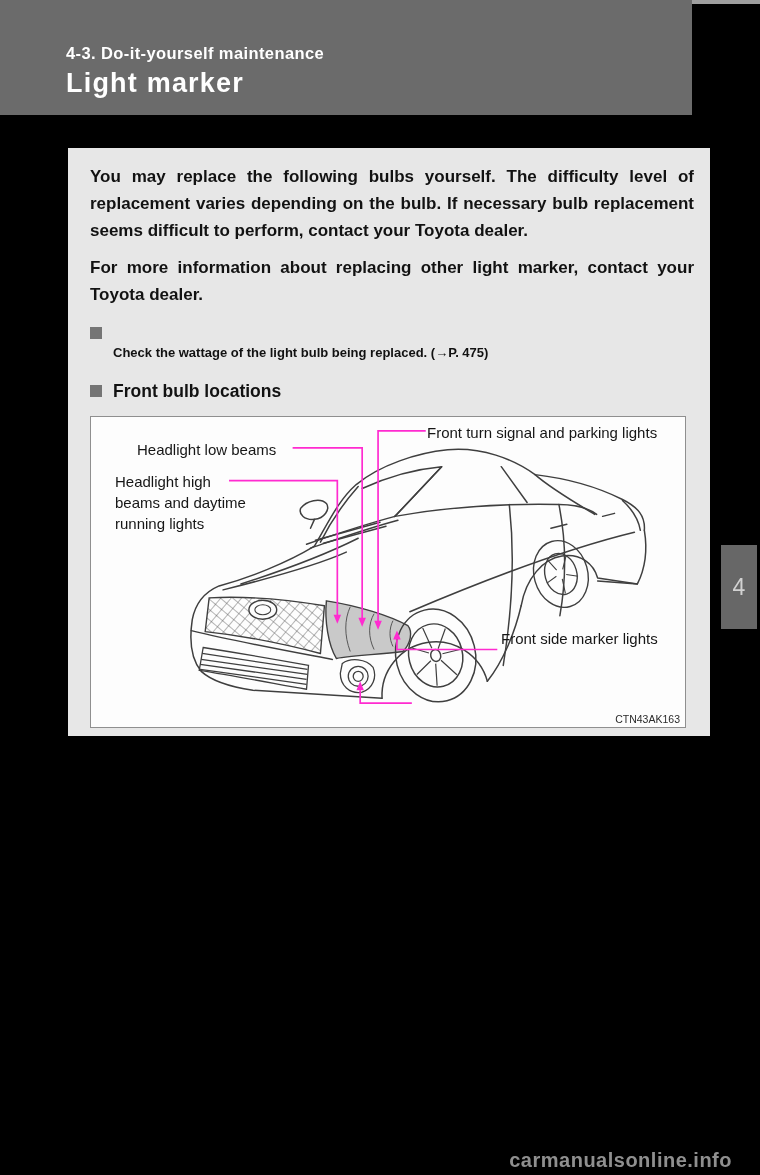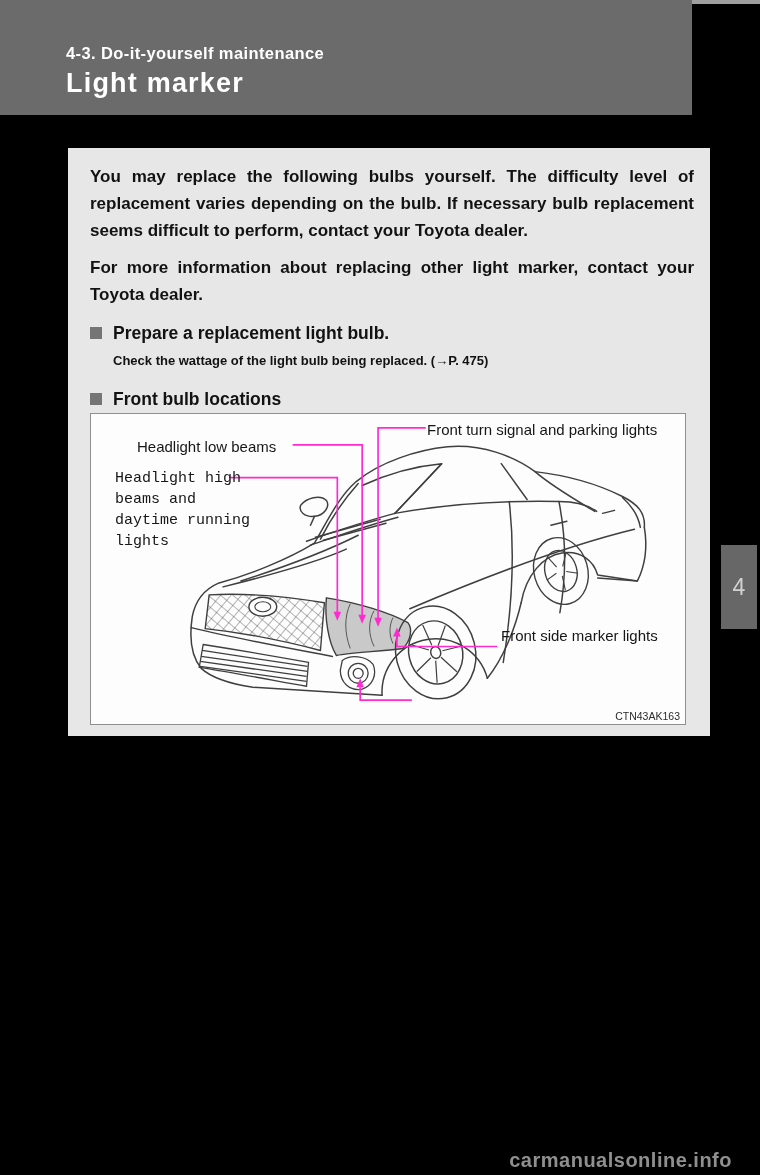--- a/index.html
+++ b/index.html
@@ -19,25 +19,25 @@
   
   .content-box{position:absolute;left:68px;top:148px;width:642px;height:588px;background:#e7e7e7;
                box-sizing:border-box;padding:15px 16px 0 22px;color:#121212;}
   .para{margin:0 0 10px 0;font-size:17px;font-weight:bold;line-height:27px;
         text-align:justify;color:#121212;}
   .bullet-row{display:flex;margin:12px 0 0 0;line-height:27px;}
   .bullet-sq{flex:0 0 12px;width:12px;height:12px;background:#757575;margin:7px 11px 0 0;}
   .bullet-title{font-size:17.5px;font-weight:bold;}
   .check-line{margin:0 0 0 23px;font-size:13px;font-weight:bold;line-height:27px;}
   
-  .diagram{position:relative;width:594px;height:310px;background:#fdfdfd;
+  .diagram{position:relative;margin-top:11px;width:594px;height:310px;background:#fdfdfd;
            border:1px solid #8f8f8f;}
   .diagram svg{position:absolute;left:0;top:0;}
   .dlabel{position:absolute;font-size:15px;color:#161616;line-height:21px;white-space:nowrap;}
-  .dlabel.wrap{white-space:normal;font-family:Liberation Mono, monospace;}
+  .dlabel.wrap{white-space:normal;}
   .figure-code{position:absolute;right:5px;bottom:2px;font-size:10.5px;color:#2b2b2b;}
   
   .watermark{position:absolute;right:28px;top:1149px;font-size:20px;font-weight:bold;
              color:#8f8f8f;letter-spacing:.5px;}
 </style>
 </head>
 <body>
 
 <div class="page">
   <div class="scan-edge"></div>
@@ -50,21 +50,20 @@
   <div class="chapter-tab">
     <span>4</span>
   </div>
 
   <div class="content-box">
     <p class="para">You may replace the following bulbs yourself. The difficulty level of replacement varies depending on the bulb. If necessary bulb replacement seems difficult to perform, contact your Toyota dealer.</p>
     <p class="para">For more information about replacing other light marker, contact your Toyota dealer.</p>
 
     <div class="bullet-row">
       <span class="bullet-sq"></span>
-      <span class="bullet-title">Prepare a replacement light bulb.</span>
     </div>
     <div class="check-line">Check the wattage of the light bulb being replaced. (→P. 475)</div>
 
     <div class="bullet-row">
       <span class="bullet-sq"></span>
       <span class="bullet-title">Front bulb locations</span>
     </div>
 
     <div class="diagram">
       <svg width="594" height="310" viewBox="0 0 596 312">

